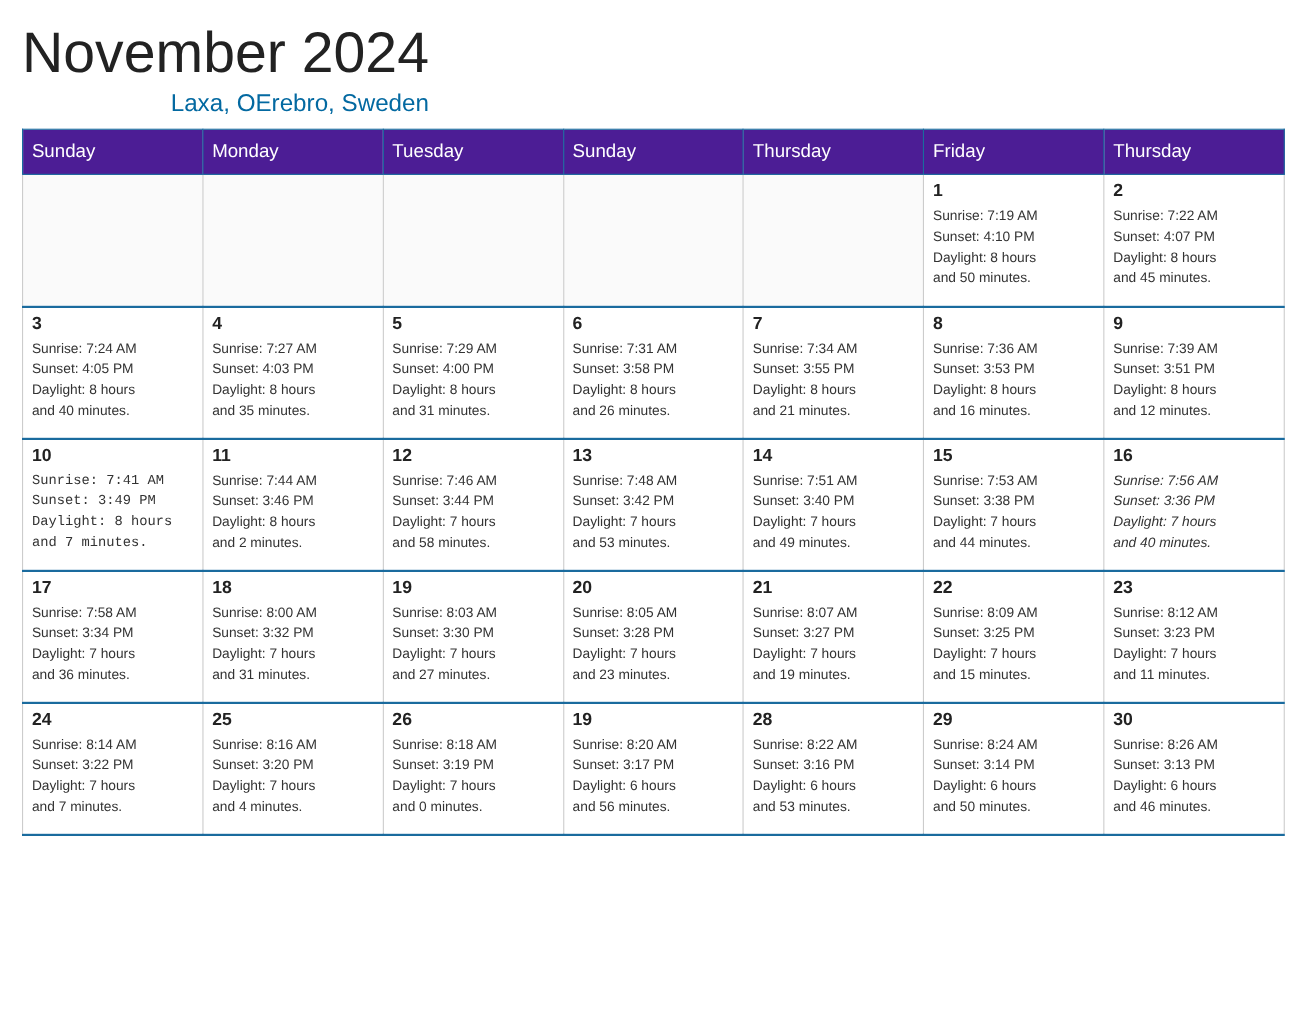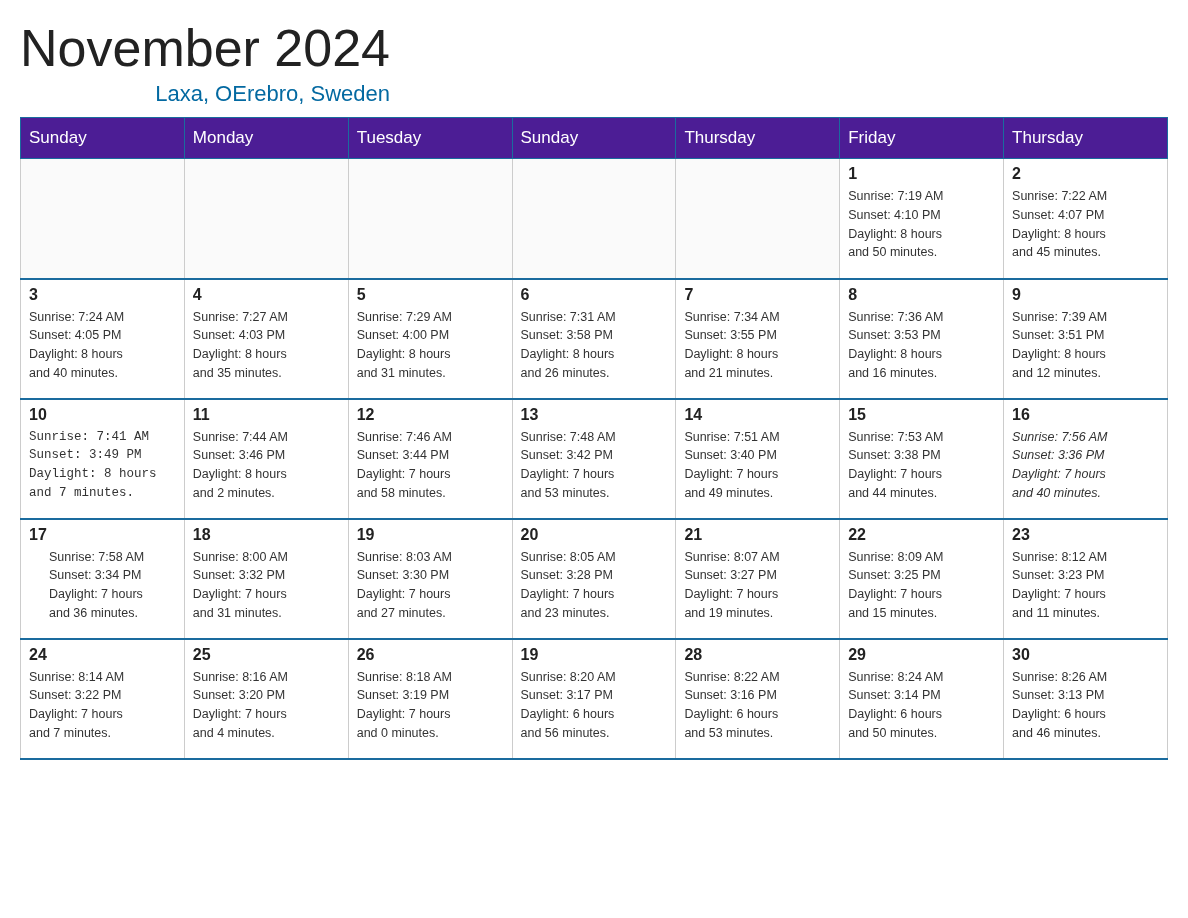--- a/index.html
+++ b/index.html
@@ -238,21 +238,21 @@
           <div class="day-number">16</div>
           <div class="day-info" style="white-space: pre-line; font-style: italic;">Sunrise: 7:56 AM
 Sunset: 3:36 PM
 Daylight: 7 hours
 and 40 minutes.</div>
         </td>
       </tr>
       <tr>
         <td>
           <div class="day-number">17</div>
-          <div class="day-info" style="white-space: pre-line; margin-left: 20px;">Sunrise: 7:58 AM
+          <div class="day-info" style="white-space: pre-line;">Sunrise: 7:58 AM
 Sunset: 3:34 PM
 Daylight: 7 hours
 and 36 minutes.</div>
         </td>
         <td>
           <div class="day-number">18</div>
           <div class="day-info" style="white-space: pre-line;">Sunrise: 8:00 AM
 Sunset: 3:32 PM
 Daylight: 7 hours
 and 31 minutes.</div>

